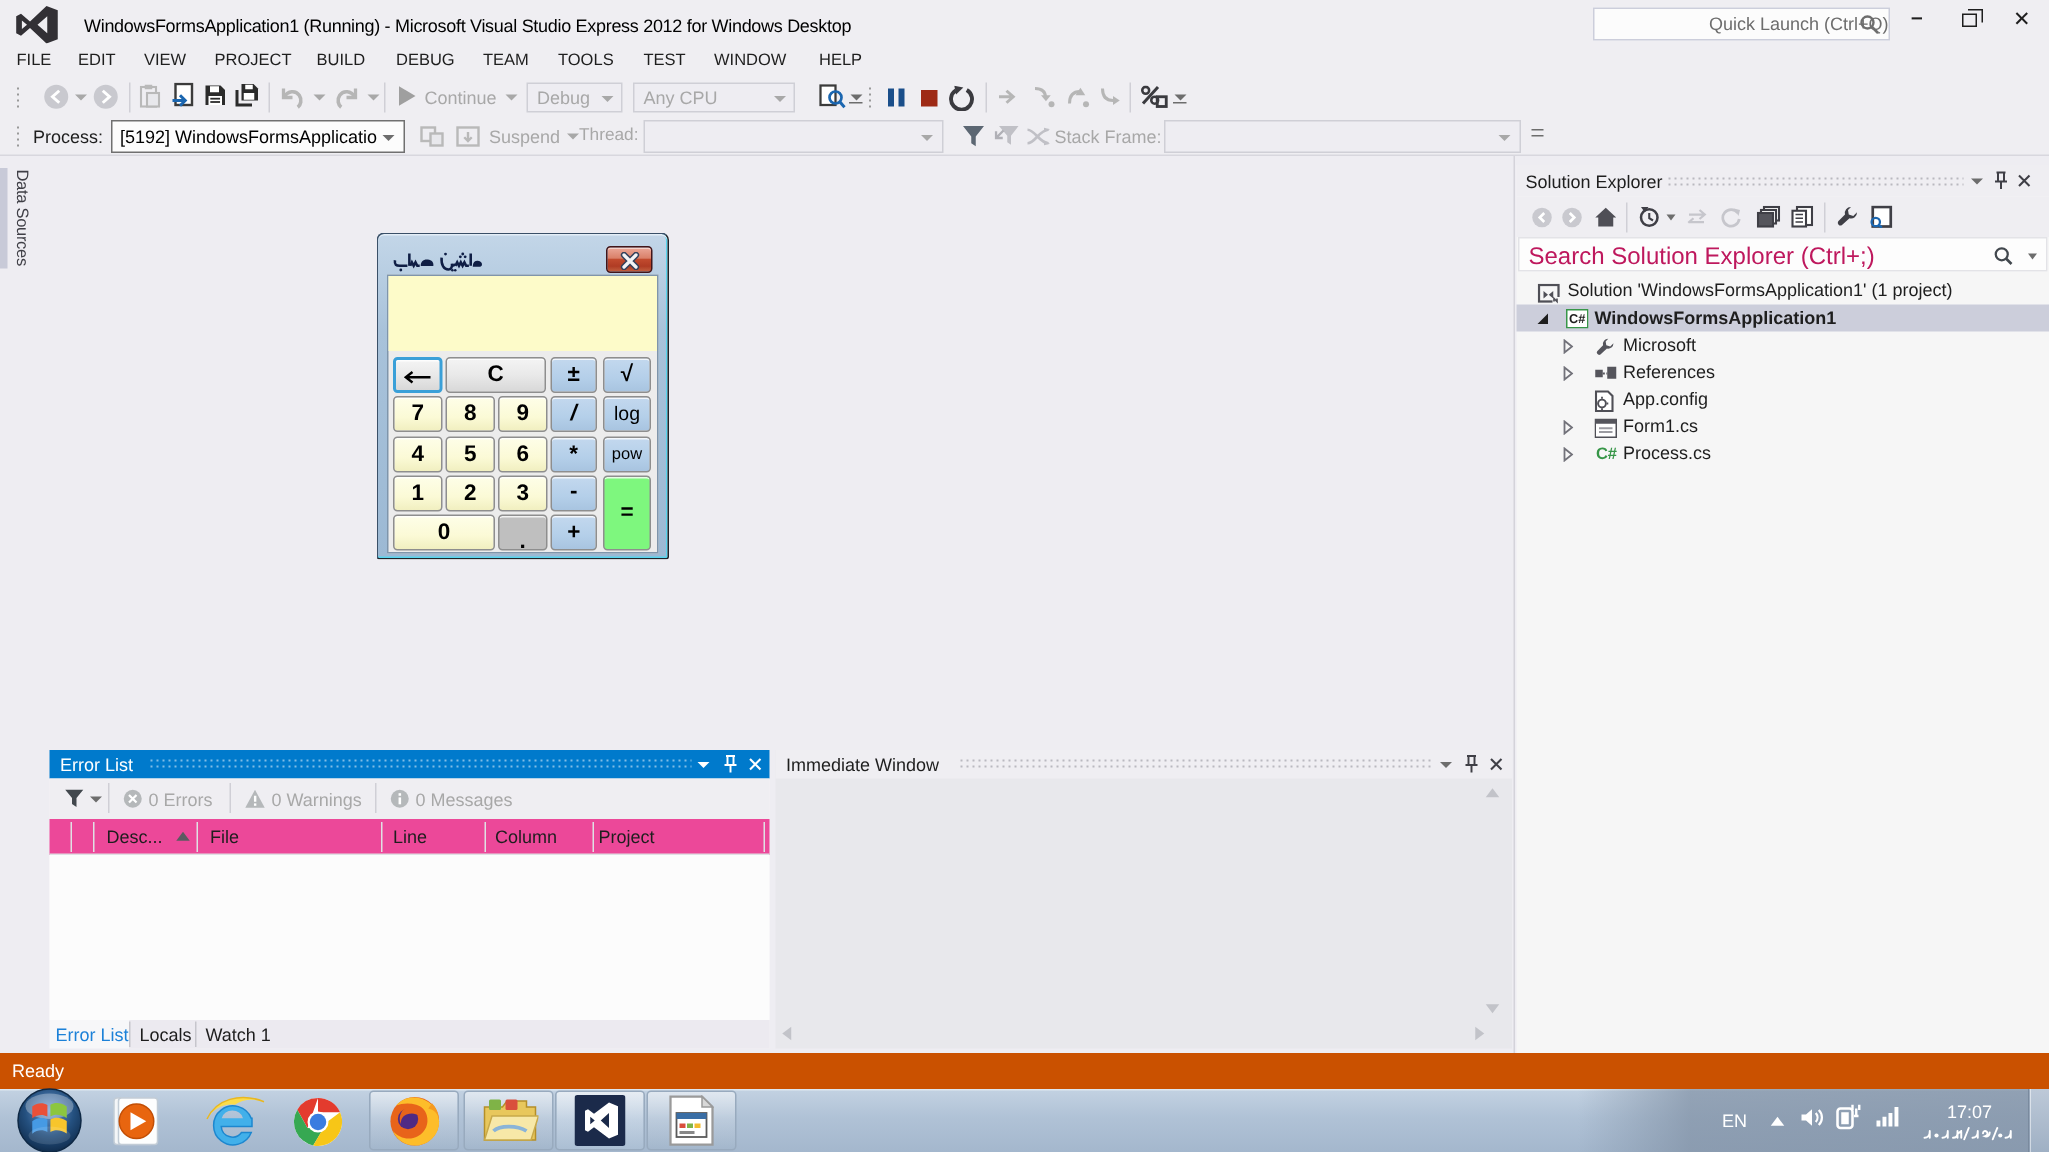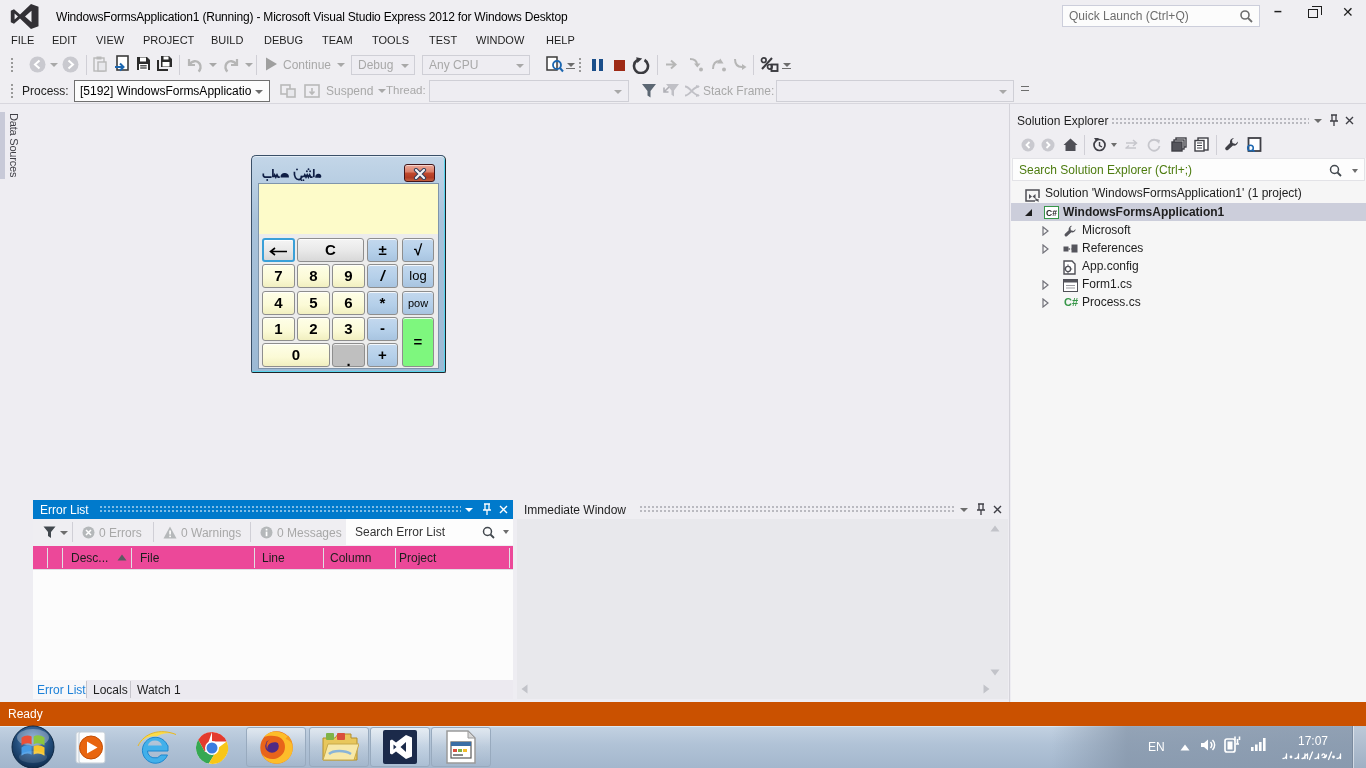--- a/index.html
+++ b/index.html
@@ -2,21 +2,21 @@
 <html><head>
 <meta charset="utf-8">
 <style>
 * { margin:0; padding:0; box-sizing:border-box; }
 html,body { width:1366px; height:768px; overflow:hidden; }
 body { font-family:"Liberation Sans", sans-serif; background:#efeef2; position:relative; }
 .abs { position:absolute; }
 
 #titlebar { left:0; top:0; width:1366px; height:29px; background:#efeef2; }
 #title-text { left:36px; top:10px; font-size:12px; color:#000000; letter-spacing:-0.2px;margin-left:20px; }
-#qlaunch { left:1062px; top:5px; width:198px; height:22px; background:#fcfcfc; border:1px solid #cccedb; font-size:12px; color:#6d6d6d; line-height:20px; padding-left:6px; }
+#qlaunch { left:1062px; top:5px; width:198px; height:22px; background:#fcfcfc; border:1px solid #cccedb; font-size:12px; color:#6d6d6d; line-height:20px; padding-left:6px;text-align:right; }
 .winbtn { top:7px; font-size:14px; color:#1e1e1e; }
 #menubar { left:0; top:29px; width:1366px; height:23px; }
 .menu-item { position:absolute; top:5px; font-size:11px; color:#1e1e1e; }
 #toolbar1 { left:0; top:52px; width:1366px; height:26px; }
 #toolbar2 { left:0; top:78px; width:1366px; height:26px; border-bottom:1px solid #d8d7de; }
 .grip { width:4px; height:16px; background-image:radial-gradient(circle, #999 0.8px, transparent 1px); background-size:4px 4px; }
 .tsep { width:1px; height:20px; background:#d0cfd6; position:absolute; top:3px; }
 .gtxt { color:#a8a8a8; font-size:12px; }
 .dtxt { color:#1e1e1e; font-size:12px; }
 .combo { background:#fcfcfc; border:1px solid #a0a0a0; position:absolute; font-size:12px; }
@@ -328,28 +328,20 @@
         <rect x="6.3" y="9.6" width="1.6" height="1.6" fill="#fff"></rect>
       </svg>
     <span class="abs gtxt" style="left:148px;top:7px">0 Warnings</span>
     <div class="tsep abs" style="left:217px;top:3px"></div>
     <svg class="abs" style="left:227px;top:7px" width="13" height="13" viewBox="0 0 13 13">
         <circle cx="6.5" cy="6.5" r="6" fill="#b5b8ba"></circle>
         <rect x="5.7" y="2.8" width="1.7" height="1.7" fill="#fff"></rect>
         <rect x="5.7" y="5.6" width="1.7" height="4.6" fill="#fff"></rect>
       </svg>
     <span class="abs gtxt" style="left:244px;top:7px">0 Messages</span>
-    <div class="abs" style="left:313px;top:0;width:167px;height:26px;background:#fdfdfd">
-      <span style="position:absolute;left:9px;top:6px;font-size:12px;color:#333">Search Error List</span>
-      <svg style="position:absolute;right:18px;top:7px" width="13" height="13" viewBox="0 0 13 13">
-          <circle cx="5.5" cy="5.5" r="4" fill="none" stroke="#42484e" stroke-width="1.5"></circle>
-          <line x1="8.5" y1="8.5" x2="12" y2="12" stroke="#42484e" stroke-width="1.8"></line>
-        </svg>
-      <div class="caret" style="position:absolute;right:4px;top:11px;border-left-width:3px;border-right-width:3px"></div>
-    </div>
   </div>
 
   <div class="abs" style="left:0;top:46px;width:480px;height:24px;background:#ec4899;border-bottom:1px solid #e0e0e4">
     <span class="dtxt abs" style="left:38px;top:5px">Desc...</span>
     <svg class="abs" style="left:84px;top:8px" width="10" height="7" viewBox="0 0 10 7">
         <path d="M5 0.5 L9.5 6.5 H0.5 Z" fill="#5b5b61"></path>
       </svg>
     <span class="dtxt abs" style="left:107px;top:5px">File</span>
     <span class="dtxt abs" style="left:229px;top:5px">Line</span>
     <span class="dtxt abs" style="left:297px;top:5px">Column</span>
@@ -454,21 +446,21 @@
         <path d="M10 1 a4 4 0 0 0 -4 5 L1.5 10.5 a1.8 1.8 0 0 0 2.5 2.5 L9 8.5 a4 4 0 0 0 5 -4 L11.5 7 L8.5 6 L8 3 Z" fill="#3f3f46"></path>
       </svg>
     <svg class="abs" style="left:235px;top:6px" width="16" height="15" viewBox="0 0 16 15">
         <rect x="2.5" y="1" width="12" height="13" fill="#fff" stroke="#3f3f46" stroke-width="1.8"></rect>
         <circle cx="4.5" cy="11" r="2.8" fill="none" stroke="#1b66b0" stroke-width="1.5"></circle>
         <line x1="6.5" y1="13" x2="8.5" y2="14.8" stroke="#1b66b0" stroke-width="1.6"></line>
       </svg>
   </div>
 
   <div class="abs" style="left:1px;top:48px;width:353px;height:23px;background:#fdfdfd;border:1px solid #e3e3e7">
-    <span style="position:absolute;left:6px;top:4px;font-size:12px;color:#4d7c0f">Search Solution Explorer (Ctrl+;)</span>
+    <span style="position:absolute;left:6px;top:4px;font-size:16px;color:#be185d">Search Solution Explorer (Ctrl+;)</span>
     <svg style="position:absolute;right:22px;top:5px" width="13" height="13" viewBox="0 0 13 13">
         <circle cx="5.5" cy="5.5" r="4" fill="none" stroke="#42484e" stroke-width="1.5"></circle>
         <line x1="8.5" y1="8.5" x2="12" y2="12" stroke="#42484e" stroke-width="1.8"></line>
       </svg>
     <div class="caret" style="position:absolute;right:6px;top:10px;border-left-width:3px;border-right-width:3px"></div>
   </div>
 
   <div class="abs" style="left:0;top:72px;width:355px;height:300px;font-size:12px;color:#1e1e1e">
 
     <svg class="abs" style="left:14px;top:7px" width="17" height="14" viewBox="0 0 17 14">

